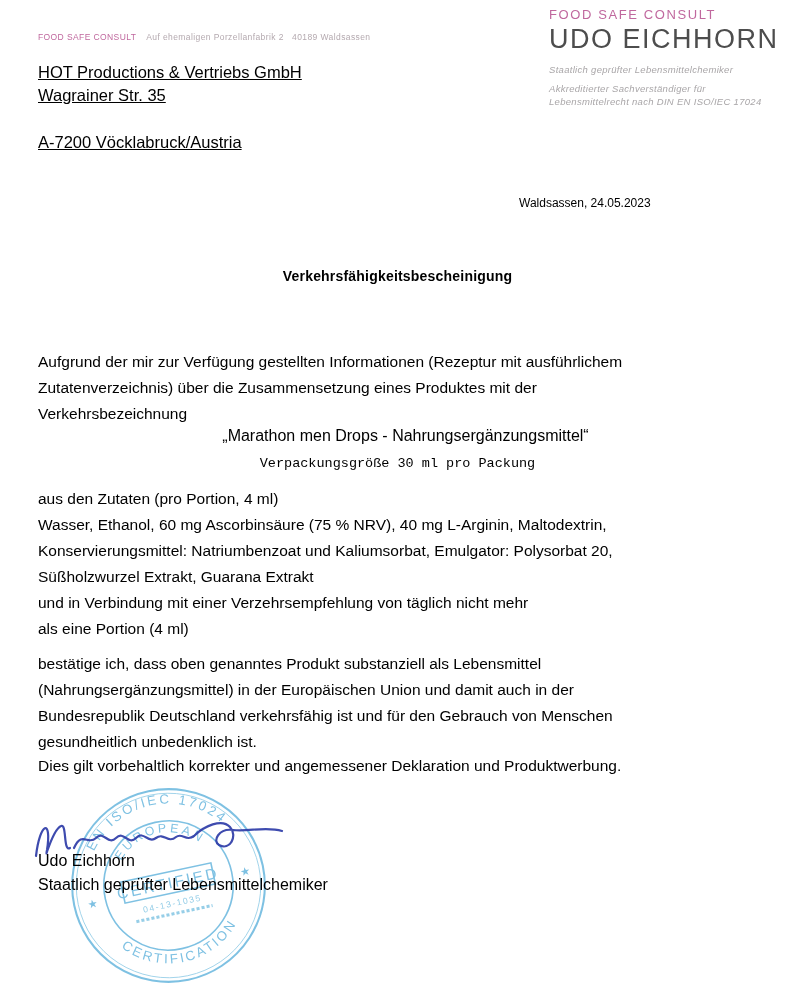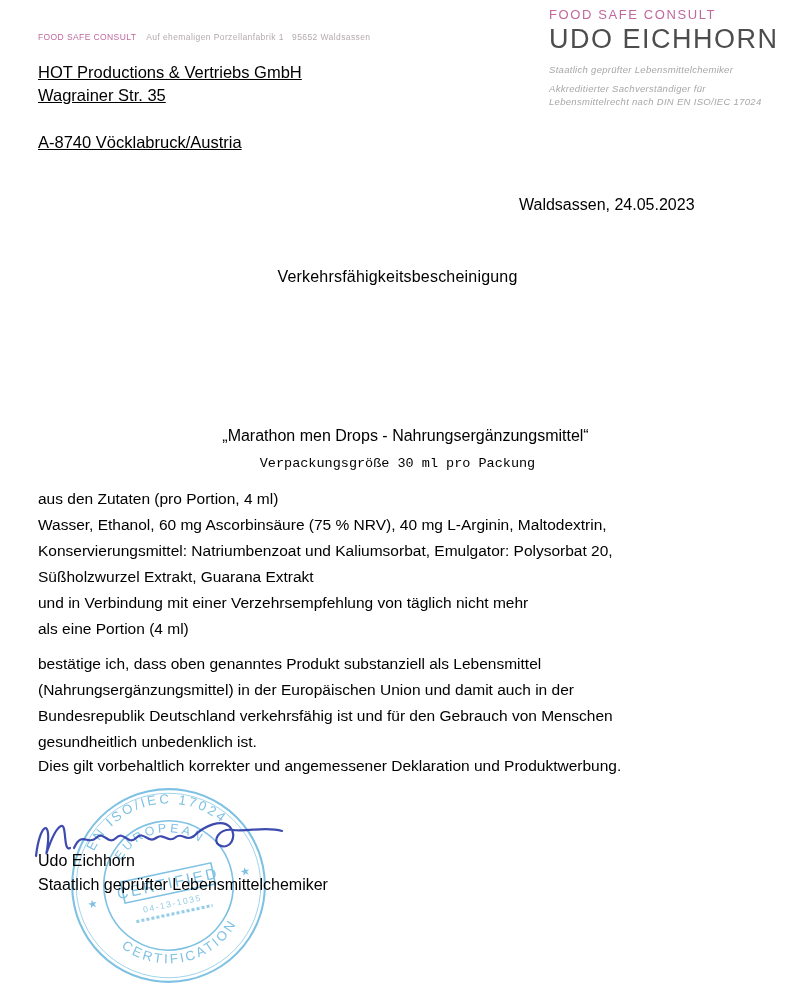--- a/index.html
+++ b/index.html
@@ -24,26 +24,26 @@
   .lh-name  { color: #4d4d4d; font-size: 27px; letter-spacing: 1.5px; margin-top: 2px; }
   .lh-cred  { color: #a9a6a8; font-size: 9.5px; font-style: italic; letter-spacing: 0.3px; }
   .lh-cred1 { margin-top: 9px; }
   .lh-cred2 { margin-top: 8px; }
   .lh-cred3 { margin-top: 2px; }
 
   
   .recipient { position: absolute; left: 38px; top: 61px; font-size: 16.5px; line-height: 23px; text-decoration: underline; }
   .recipient-city { margin-top: 24px; }
 
-  .dateline { position: absolute; left: 519px; top: 196px; font-size: 16px; }
+  .dateline { position: absolute; left: 519px; top: 196px; font-size: 12px; }
 
   .title {
     position: absolute; left: 0; top: 268px; width: 100%;
     margin: 0; text-align: center;
-    font-size: 16px; font-weight: 400; letter-spacing: 0.2px;
+    font-size: 14px; font-weight: 700; letter-spacing: 0.2px;
   }
 
   .body {
     position: absolute; left: 38px; width: 720px; margin: 0;
     font-size: 15.5px; line-height: 26px; white-space: pre-line;
   }
   .p-intro        { top: 349px; }
   .p-ingredients  { top: 486px; }
   .p-consumption  { top: 590px; }
   .p-confirmation { top: 651px; }
@@ -58,41 +58,44 @@
   .signature { position: absolute; left: 28px; top: 804px; width: 262px; height: 72px; z-index: 2; }
   .sig-name  { position: absolute; left: 38px; top: 852px; font-size: 16px; z-index: 3; }
   .sig-title { position: absolute; left: 38px; top: 876px; font-size: 16px; z-index: 3; }
 </style>
 </head>
 <body>
 
 <div class="page">
 
   <div class="sender-line">
-    <span class="sender-brand">FOOD SAFE CONSULT</span><span class="sender-address">Auf ehemaligen Porzellanfabrik 1   95652 Waldsassen</span>
+    <span class="sender-brand">FOOD SAFE CONSULT</span><span class="sender-address">Auf ehemaligen Porzellanfabrik 2   40189 Waldsassen</span>
   </div>
 
   <div class="letterhead">
     <div class="lh-brand">FOOD SAFE CONSULT</div>
     <div class="lh-name">UDO EICHHORN</div>
     <div class="lh-cred lh-cred1">Staatlich geprüfter Lebensmittelchemiker</div>
     <div class="lh-cred lh-cred2">Akkreditierter Sachverständiger für</div>
     <div class="lh-cred lh-cred3">Lebensmittelrecht nach DIN EN ISO/IEC 17024</div>
   </div>
 
   <div class="recipient">
     <div>HOT Productions &amp; Vertriebs GmbH</div>
     <div>Wagrainer Str. 35</div>
-    <div class="recipient-city">A-8740 Vöcklabruck/Austria</div>
+    <div class="recipient-city">A-7200 Vöcklabruck/Austria</div>
   </div>
 
   <div class="dateline">Waldsassen, 24.05.2023</div>
 
   <h1 class="title">Verkehrsfähigkeitsbescheinigung</h1>
 
+  <p class="body p-intro">Aufgrund der mir zur Verfügung gestellten Informationen (Rezeptur mit ausführlichem
+Zutatenverzeichnis) über die Zusammensetzung eines Produktes mit der
+Verkehrsbezeichnung</p>
 
   <div class="product">
     <div class="product-name">„Marathon men Drops - Nahrungsergänzungsmittel“</div>
     <div class="product-pack">Verpackungsgröße 30 ml pro Packung</div>
   </div>
 
   <p class="body p-ingredients">aus den Zutaten (pro Portion, 4 ml)
 Wasser, Ethanol, 60 mg Ascorbinsäure (75 % NRV), 40 mg L-Arginin, Maltodextrin,
 Konservierungsmittel: Natriumbenzoat und Kaliumsorbat, Emulgator: Polysorbat 20,
 Süßholzwurzel Extrakt, Guarana Extrakt</p>

